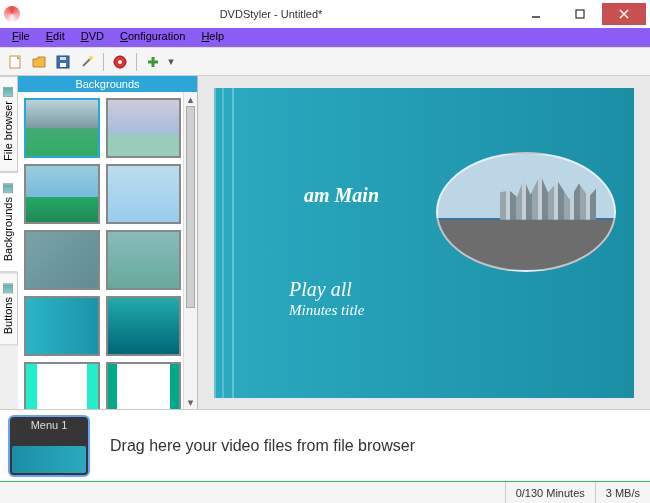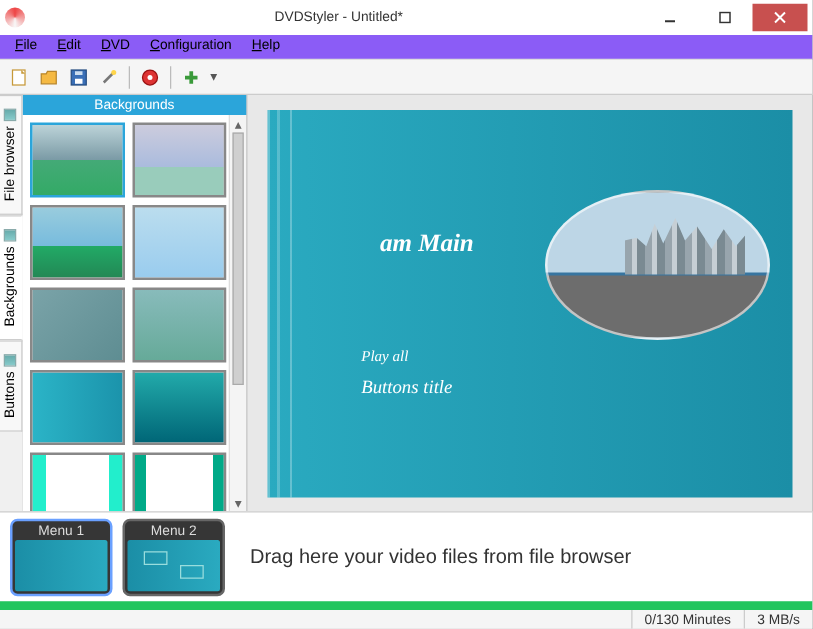--- a/index.html
+++ b/index.html
@@ -54,41 +54,41 @@
 .canvas-wrap { flex:1; background:#e8e8e8; display:flex; align-items:center; justify-content:center; padding:8px; }
 .canvas { width:420px; height:310px; position:relative; background:
  linear-gradient(90deg, rgba(255,255,255,.28) 0 2px, transparent 2px 8px,
    rgba(255,255,255,.22) 8px 10px, transparent 10px 18px,
    rgba(255,255,255,.28) 18px 20px, transparent 20px 100%),
  linear-gradient(90deg,#2aaac0,#1b8ea6);
  color:#fff;
 }
 .canvas .title1 { position:absolute; left:75px; top:70px; font-size:22px; font-weight:bold; font-family:Georgia,serif; font-style:italic; }
 .canvas .title2 { position:absolute; left:90px; top:96px; font-size:20px; font-weight:bold; font-family:Georgia,serif; font-style:italic; }
-.canvas .play { position:absolute; left:75px; top:190px; font-size:12px; font-family:Georgia,serif; font-style:italic;}
+.canvas .play { position:absolute; left:75px; top:190px; font-size:20px; font-family:Georgia,serif; font-style:italic;}
 .canvas .select { position:absolute; left:75px; top:214px; font-size:15px; font-family:Georgia,serif; font-style:italic;}
 .oval { position:absolute; right:18px; top:64px; width:180px; height:120px; border-radius:50%; overflow:hidden; border:2px solid rgba(255,255,255,.6); background:
  linear-gradient(#bdd6e6 0 55%, #3775a0 55% 57%, #6d6d6d 57% 100%);
 }
 .oval::after{content:"";position:absolute;left:35%;right:10%;top:18%;bottom:43%;background:
  repeating-linear-gradient(90deg,#98a5ad 0 6px,#c6cfd5 6px 10px,#7a8a92 10px 16px);
  clip-path:polygon(0 100%,0 40%,10% 35%,18% 50%,25% 10%,32% 45%,42% 0,50% 40%,60% 15%,72% 55%,82% 20%,92% 50%,100% 30%,100% 100%);
 }
 
 .bottombar { height:72px; background:#fff; border-top:1px solid #ccc; display:flex; align-items:center; padding:4px 8px; gap:8px; }
 .menu-thumb { width:82px; height:62px; background:#363636; border:2px solid #666; border-radius:6px; display:flex; flex-direction:column; align-items:center; color:#dcdcdc; font-size:10px; padding:2px; }
-.menu-thumb-label { padding-bottom:1px; }
+.menu-thumb-label { padding-bottom:15px; }
 .menu-thumb.active { border-color:#6aa0ff; }
 .mini { flex:1; width:100%; background:linear-gradient(90deg,#1b8ea6,#2aaac0); border-radius:2px; position:relative; }
 .mini.grid::before,.mini.grid::after{content:"";position:absolute;border:1px solid #9dd;}
 .mini.grid::before{left:18%;top:22%;width:22%;height:22%;}
 .mini.grid::after{right:18%;bottom:22%;width:22%;height:22%;}
 .dropzone { flex:1; color:#333; font-size:16px; padding-left:12px; }
 
-.statusbar { height:22px; background:#f5f5f5; border-top:7px solid #22c55e; display:flex; align-items:center; font-size:11px; color:#333; }
+.statusbar { height:22px; background:#f5f5f5; border-top:1px solid #22c55e; display:flex; align-items:center; font-size:11px; color:#333; }
 .statusbar .seg { padding:0 10px; border-left:1px solid #ccc; height:100%; display:flex; align-items:center; }
 .statusbar .grow { flex:1; }
 </style>
 </head>
 <body>
 
 <div class="titlebar">
   <div class="icon"></div>
   <div class="spacer-left"></div>
   <div class="title-text">DVDStyler - Untitled*</div>
@@ -192,34 +192,30 @@
         <div class="arr">▾</div>
       </div>
     </div>
   </div>
 
   <div class="canvas-wrap">
     <div class="canvas">
       <div class="title2">am Main</div>
       <div class="oval"></div>
       <div class="play">Play all</div>
-      <div class="select">Buttons title</div>
+      <div class="select">Minutes title</div>
     </div>
   </div>
 </div>
 
 <div class="bottombar">
   <div class="menu-thumb active">
     <div class="menu-thumb-label">Menu 1</div>
     <div class="mini"></div>
   </div>
-  <div class="menu-thumb">
-    <div class="menu-thumb-label">Menu 2</div>
-    <div class="mini grid"></div>
-  </div>
   <div class="dropzone">Drag here your video files from file browser</div>
 </div>
 
 <div class="statusbar">
   <div class="grow"></div>
   <div class="seg">0/130 Minutes</div>
   <div class="seg">3 MB/s</div>
 </div>
 
 </body></html>

